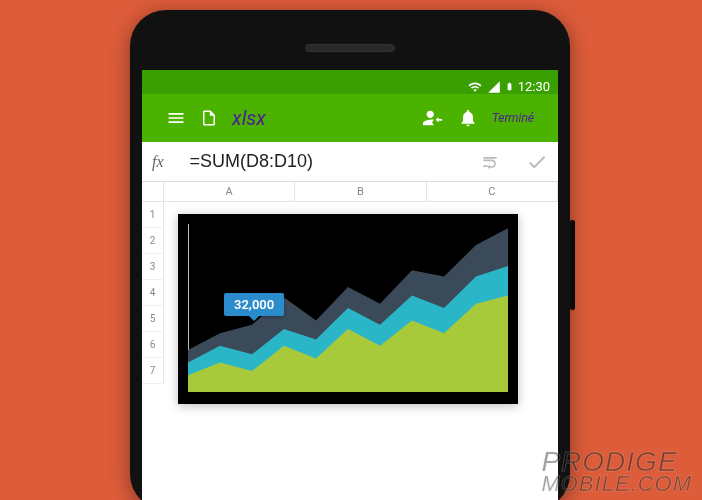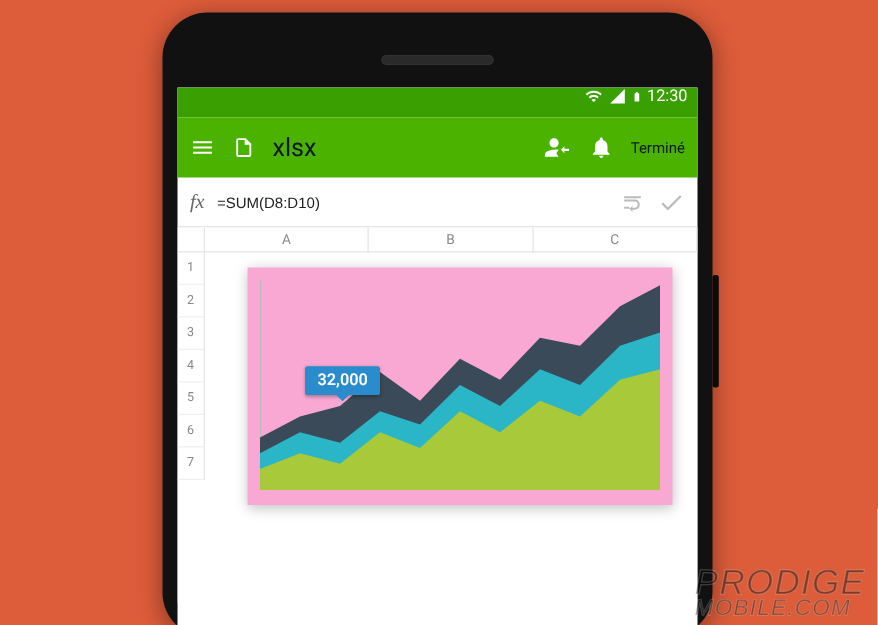--- a/index.html
+++ b/index.html
@@ -28,59 +28,59 @@
     position: absolute; right: -5px; top: 210px; width: 5px; height: 90px;
     background: #0a0a0a; border-radius: 2px;
   }
   .screen {
     width: 100%; height: 440px;
     background: #fff;
     overflow: hidden;
   }
   .statusbar {
     height: 24px; background: #3a9f00;
-    display: flex; justify-content: flex-end; align-items: flex-start;
+    display: flex; justify-content: flex-end; align-items: flex-end;
     padding: 0 8px; gap: 4px; color: #fff; font-size: 13px;
   }
   .statusbar svg { fill: #fff; }
   .appbar {
     height: 48px; background: #4cb200;
-    display: flex; align-items: center; padding: 0 10px; gap: 14px;
-    color: #0f172a; font-size: 20px;
+    display: flex; align-items: center; padding: 0 24px; gap: 14px;
+    color: #4c1d95; font-size: 20px; font-style: italic;
   }
   .appbar .spacer { flex: 1; }
   .appbar .done { font-size: 12px; }
   .appbar svg { fill: #fff; }
   .formula-row {
     height: 40px; display: flex; align-items: center;
-    border-bottom: 1px solid #ddd; padding: 0 10px; gap: 10px;
+    border-bottom: 1px solid #ddd; padding: 0 10px; gap: 26px;
   }
   .fx-label { font-style: italic; font-family: Georgia, serif; font-size: 16px; color: #666; }
   .fx-input {
-    flex: 1; border: none; font-size: 12px; color: #222; outline: none;
+    flex: 1; border: none; font-size: 18px; color: #222; outline: none;
   }
   .formula-row svg { fill: #bbb; }
   .sheet {
     position: relative; background: #fff;
   }
   .col-headers {
     display: flex; height: 20px; font-size: 11px; color: #888;
   }
   .col-headers .corner { width: 22px; border-right: 1px solid #e5e5e5; border-bottom: 1px solid #e5e5e5; }
   .col-headers .col { flex: 1; text-align: center; line-height: 20px; border-right: 1px solid #e5e5e5; border-bottom: 1px solid #e5e5e5; }
   .row-headers {
     position: absolute; left: 0; top: 20px; width: 22px;
   }
   .row-headers .row {
     height: 26px; line-height: 26px; font-size: 10px; color: #888; text-align: center;
     border-right: 1px solid #e5e5e5; border-bottom: 1px solid #f0f0f0;
   }
   .chart-wrap {
-    position: absolute; left: 56px; top: 32px; width: 340px; height: 190px;
-    background: #f9a8d4; box-shadow: 0 2px 10px rgba(0,0,0,.25);
+    position: absolute; left: 36px; top: 32px; width: 340px; height: 190px;
+    background: #000000; box-shadow: 0 2px 10px rgba(0,0,0,.25);
     padding: 10px 10px 6px 10px;
   }
   .chart-axes {
     position: absolute; left: 10px; top: 10px; right: 10px; bottom: 12px;
     border-left: 1px solid #bbb; border-bottom: 1px solid #bbb;
   }
   .chart-label {
     position: absolute; background: #2a8ccc; color: #fff;
     font-size: 13px; font-weight: 600; padding: 4px 10px; border-radius: 2px;
     box-shadow: 0 1px 3px rgba(0,0,0,.3);
@@ -91,21 +91,21 @@
   }
   .watermark {
     position: absolute; right: 10px; bottom: 6px;
     font-family: Impact, 'Arial Black', sans-serif;
     font-style: italic; font-size: 28px; letter-spacing: 1px;
     color: rgba(255,255,255,.08);
     text-shadow: 0 0 1px rgba(0,0,0,.2);
     line-height: .9; 
   }
   .watermark .line1 { color: rgba(0,0,0,.25); -webkit-text-stroke: 1px rgba(255,255,255,.2); }
-  .watermark .line2 { font-size: 18px; color: rgba(0,0,0,.25); -webkit-text-stroke: 1px rgba(255,255,255,.2); }
+  .watermark .line2 { font-size: 22px; color: rgba(0,0,0,.25); -webkit-text-stroke: 1px rgba(255,255,255,.2); }
 </style>
 </head>
 <body>
 
 <div class="phone">
   <div class="speaker"></div>
   <div class="vol-btn"></div>
   <div class="screen">
 
     <div class="statusbar">

